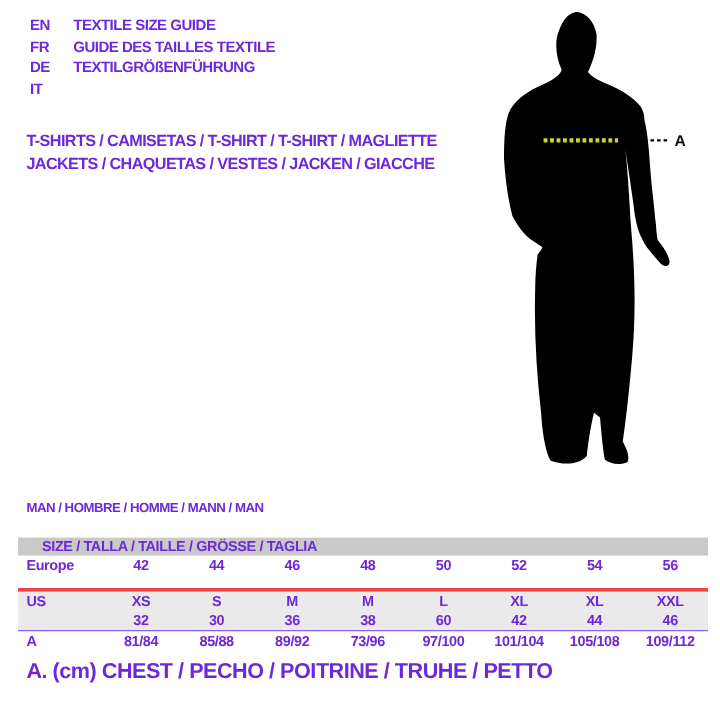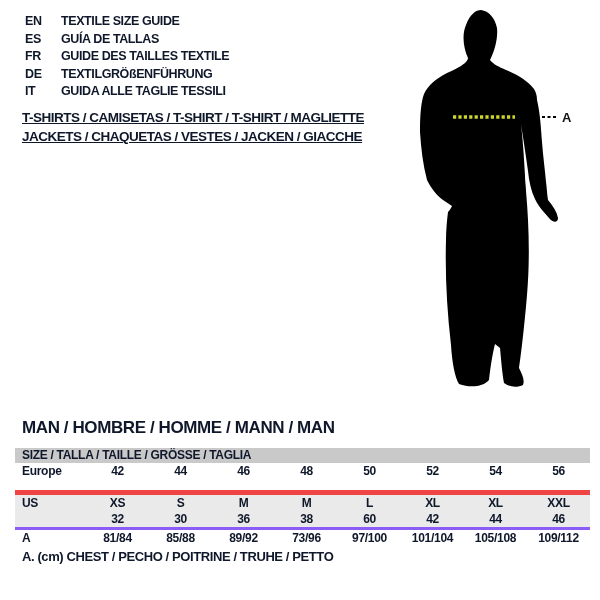--- a/index.html
+++ b/index.html
@@ -1,66 +1,61 @@
 <!DOCTYPE html>
 <html><head>
 <meta charset="utf-8">
 <style>
   html,body{margin:0;padding:0;background:#fff;}
   .canvas{
     position:relative;width:600px;height:600px;background:#ffffff;overflow:hidden;
-    font-family:"Liberation Sans","DejaVu Sans",sans-serif;color:#0f172a;
+    font-family:"Liberation Sans","DejaVu Sans",sans-serif;color:#6d28d9;
   }
   
   .lang-list{position:absolute;top:13px;left:25px;}
   .lang-row{display:flex;line-height:17.5px;font-size:12.5px;font-weight:bold;letter-spacing:-0.4px;}
   .lang-code{width:36px;}
   
-  .categories{position:absolute;top:109px;left:22px;font-size:13.5px;font-weight:bold;line-height:18.5px;letter-spacing:-0.5px;text-decoration:underline;}
+  .categories{position:absolute;top:109px;left:22px;font-size:13.5px;font-weight:bold;line-height:18.5px;letter-spacing:-0.5px;}
   
   .figure-svg{position:absolute;left:395px;top:0;width:205px;height:410px;}
   
-  .section-title{position:absolute;top:418px;left:22px;font-size:17px;font-weight:bold;letter-spacing:-0.4px;text-align:right;}
+  .section-title{position:absolute;top:418px;left:22px;font-size:11px;font-weight:bold;letter-spacing:-0.4px;text-align:right;}
   
   .size-table{position:absolute;top:448px;left:15px;width:575px;font-size:12px;font-weight:bold;letter-spacing:-0.3px;}
-  .thead{background:#c9c9c9;height:15px;line-height:15px;padding-left:7px;}
+  .thead{background:#c9c9c9;height:15px;line-height:15px;padding-left:20px;}
   .trow{display:flex;height:27px;line-height:17px;}
   .trow.shaded{background:#eaeaea;}
-  .trow.band-top{border-top:5px solid #ef4444;height:16px;line-height:16px;justify-content:space-between;}
-  .trow.band-bottom{border-bottom:3px solid #8b5cf6;height:16px;line-height:16px;}
+  .trow.band-top{border-top:3px solid #ef4444;height:16px;line-height:16px;justify-content:space-between;}
+  .trow.band-bottom{border-bottom:1px solid #8b5cf6;height:16px;line-height:16px;}
   .tlabel{width:64px;padding-left:7px;}
   .tcell{flex:1;text-align:center;}
   
-  .footnote{position:absolute;top:549px;left:22px;font-size:13px;font-weight:bold;letter-spacing:-0.4px;}
+  .footnote{position:absolute;top:549px;left:22px;font-size:18px;font-weight:bold;letter-spacing:-0.4px;}
 </style>
 </head>
 <body>
 
 <div class="canvas">
 
   <div class="lang-list">
     <div class="lang-row">
       <span class="lang-code">EN</span>
       <span>TEXTILE SIZE GUIDE</span>
     </div>
     <div class="lang-row">
-      <span class="lang-code">ES</span>
-      <span>GUÍA DE TALLAS</span>
-    </div>
-    <div class="lang-row">
       <span class="lang-code">FR</span>
       <span>GUIDE DES TAILLES TEXTILE</span>
     </div>
     <div class="lang-row">
       <span class="lang-code">DE</span>
       <span>TEXTILGRÖßENFÜHRUNG</span>
     </div>
     <div class="lang-row">
       <span class="lang-code">IT</span>
-      <span>GUIDA ALLE TAGLIE TESSILI</span>
     </div>
   </div>
 
   <div class="categories">
     <div>T-SHIRTS / CAMISETAS / T-SHIRT / T-SHIRT / MAGLIETTE</div>
     <div>JACKETS / CHAQUETAS / VESTES / JACKEN / GIACCHE</div>
   </div>
 
   <svg class="figure-svg" viewBox="0 0 205 410" xmlns="http://www.w3.org/2000/svg">
     <path fill="#000000" d="

